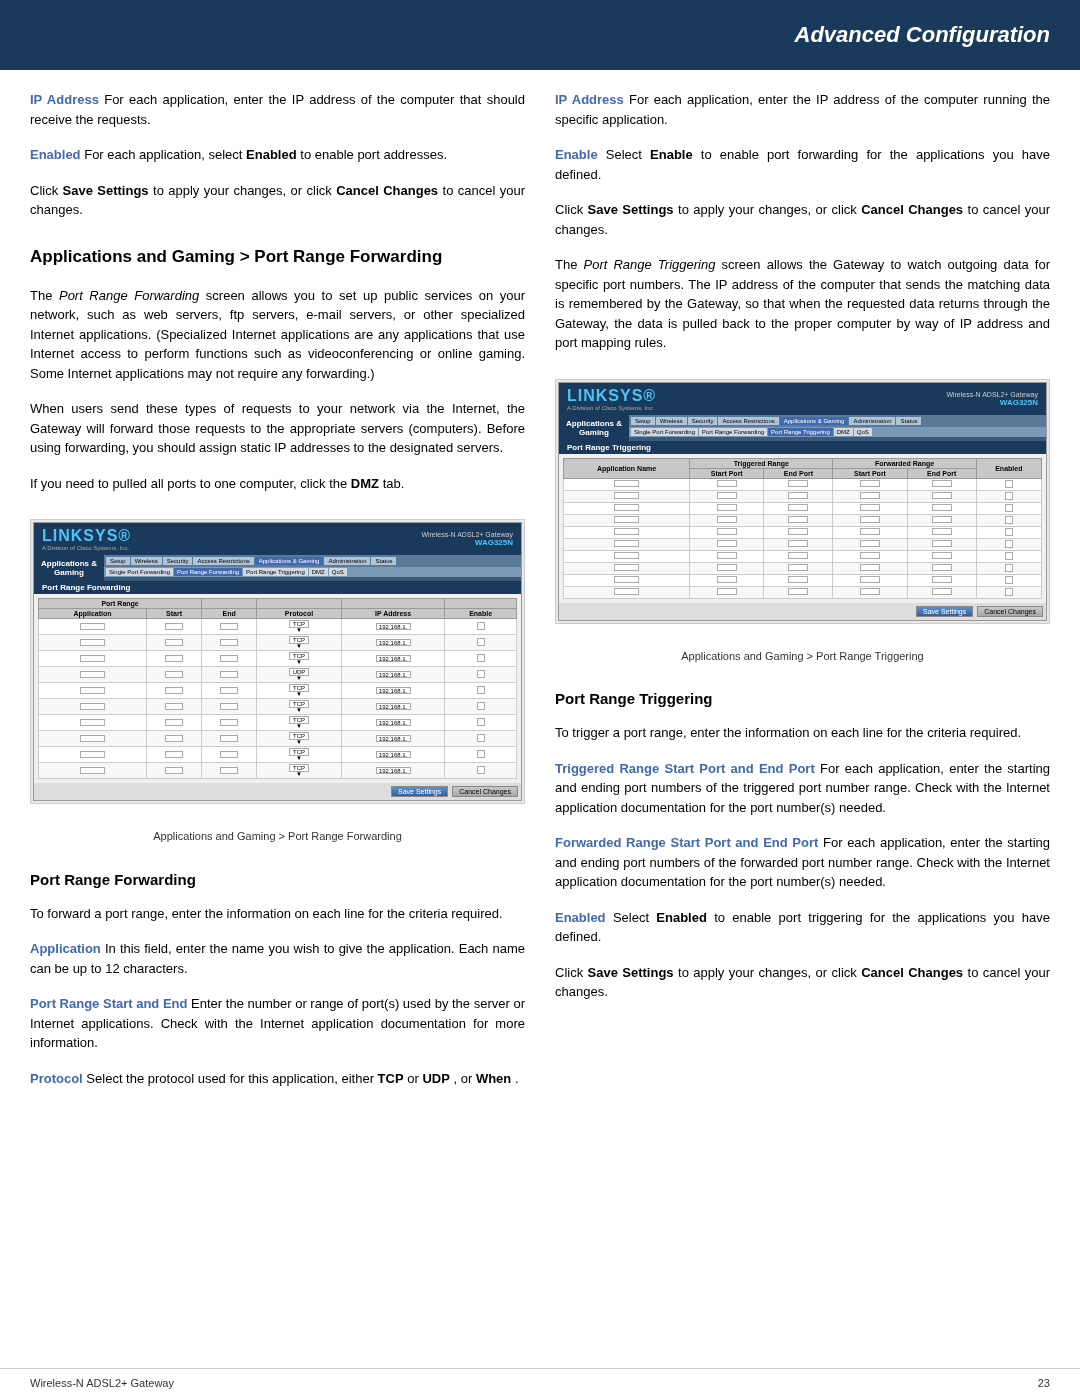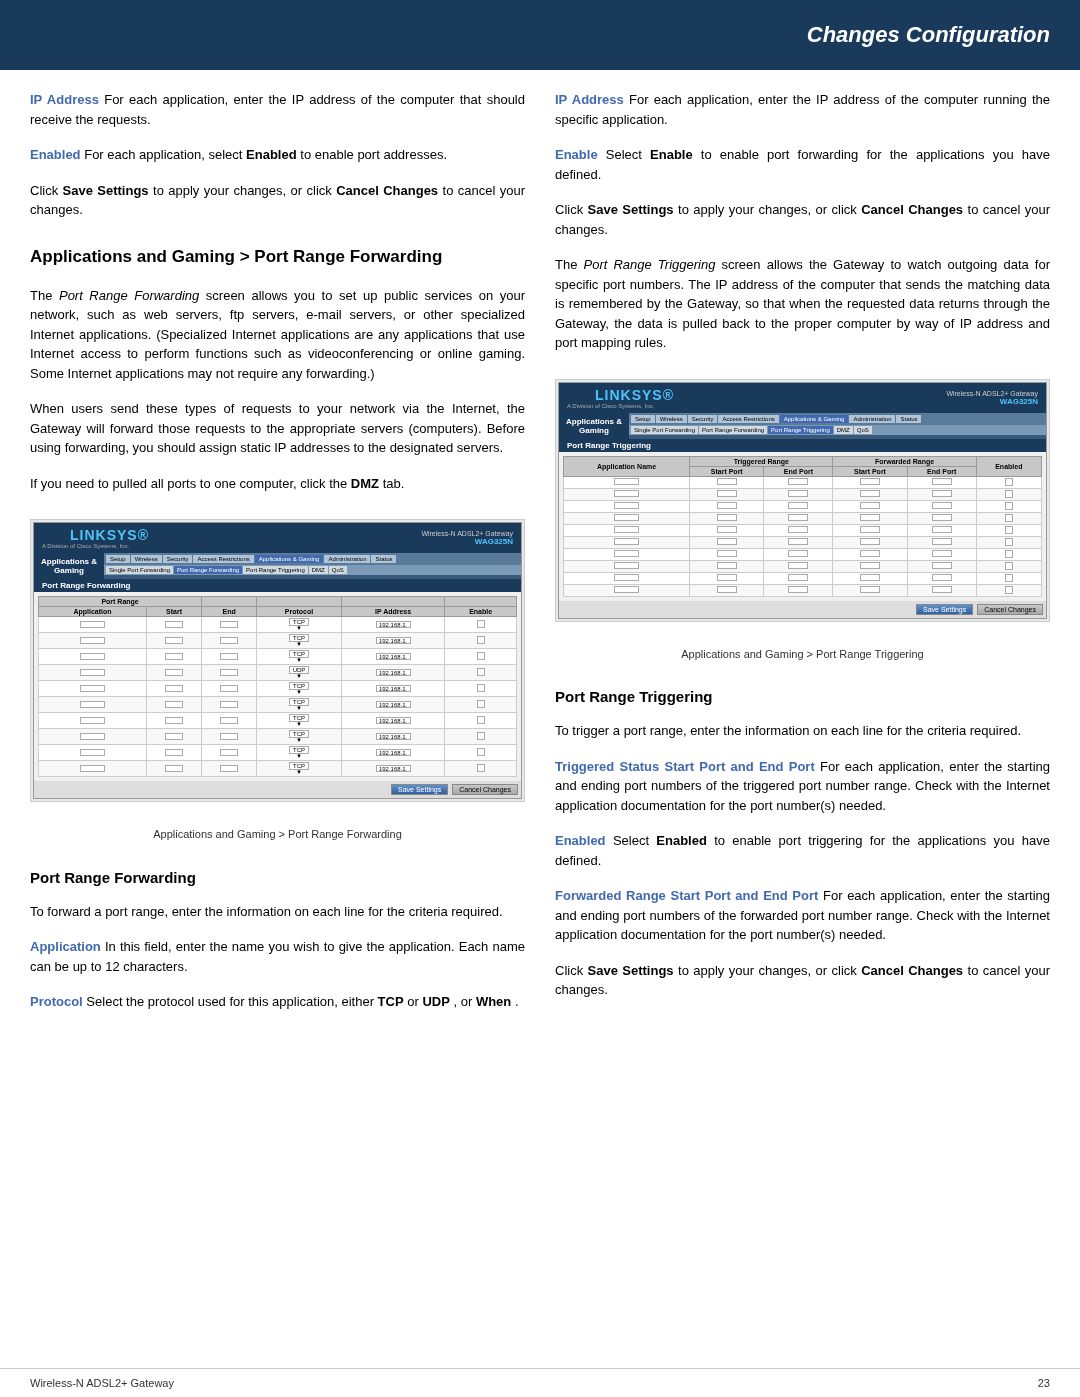--- a/index.html
+++ b/index.html
@@ -108,23 +108,22 @@
       color: #fff;
       display: flex;
       justify-content: space-between;
       align-items: center;
       padding: 4px 8px;
     }
 
     .linksys-logo {
       color: #4fc3f7;
       font-weight: bold;
-      font-size: 14px;
+      font-size: 16px;
       letter-spacing: 1px;
-      margin-left: 28px;
     }
 
     .linksys-table {
       width: 100%;
       border-collapse: collapse;
       font-size: 7px;
     }
 
     .linksys-table th {
       background: #c8c8c8;
@@ -208,21 +207,21 @@
       display: flex;
       flex-direction: column;
       min-height: calc(1397px - 70px);
     }
   </style>
 </head>
 <body>
 
 <div class="header">
   <div class="header-title">
-    <span>Changes Configuration</span>
+    <span>Advanced Configuration</span>
   </div>
 </div>
 
 <div class="page-body">
   <div class="main-content">
 
     <div class="column">
 
       <p>
         <span class="bold colored">IP Address</span>
@@ -417,20 +416,24 @@
 
       <p>
         <span>To forward a port range, enter the information on each line for the criteria required.</span>
       </p>
 
       <p>
         <span class="bold colored">Application</span>
         <span> In this field, enter the name you wish to give the application. Each name can be up to 12 characters.</span>
       </p>
 
+      <p>
+        <span class="bold colored">Port Range Start and End</span>
+        <span> Enter the number or range of port(s) used by the server or Internet applications. Check with the Internet application documentation for more information.</span>
+      </p>
 
       <p>
         <span class="bold colored">Protocol</span>
         <span> Select the protocol used for this application, either </span>
         <span class="bold">TCP</span>
         <span> or </span>
         <span class="bold">UDP</span>
         <span>, or </span>
         <span class="bold">When</span>
         <span>.</span>
@@ -616,34 +619,34 @@
       <h3>
         <span>Port Range Triggering</span>
       </h3>
 
       <p>
         <span>To trigger a port range, enter the information on each line for the criteria required.</span>
       </p>
 
 
       <p>
-        <span class="bold colored">Triggered Status Start Port and End Port</span>
+        <span class="bold colored">Triggered Range Start Port and End Port</span>
         <span> For each application, enter the starting and ending port numbers of the triggered port number range. Check with the Internet application documentation for the port number(s) needed.</span>
+      </p>
+
+      <p>
+        <span class="bold colored">Forwarded Range Start Port and End Port</span>
+        <span> For each application, enter the starting and ending port numbers of the forwarded port number range. Check with the Internet application documentation for the port number(s) needed.</span>
       </p>
 
       <p>
         <span class="bold colored">Enabled</span>
         <span> Select </span>
         <span class="bold">Enabled</span>
         <span> to enable port triggering for the applications you have defined.</span>
-      </p>
-
-      <p>
-        <span class="bold colored">Forwarded Range Start Port and End Port</span>
-        <span> For each application, enter the starting and ending port numbers of the forwarded port number range. Check with the Internet application documentation for the port number(s) needed.</span>
       </p>
 
       <p>
         <span>Click </span>
         <span class="bold">Save Settings</span>
         <span> to apply your changes, or click </span>
         <span class="bold">Cancel Changes</span>
         <span> to cancel your changes.</span>
       </p>
 

